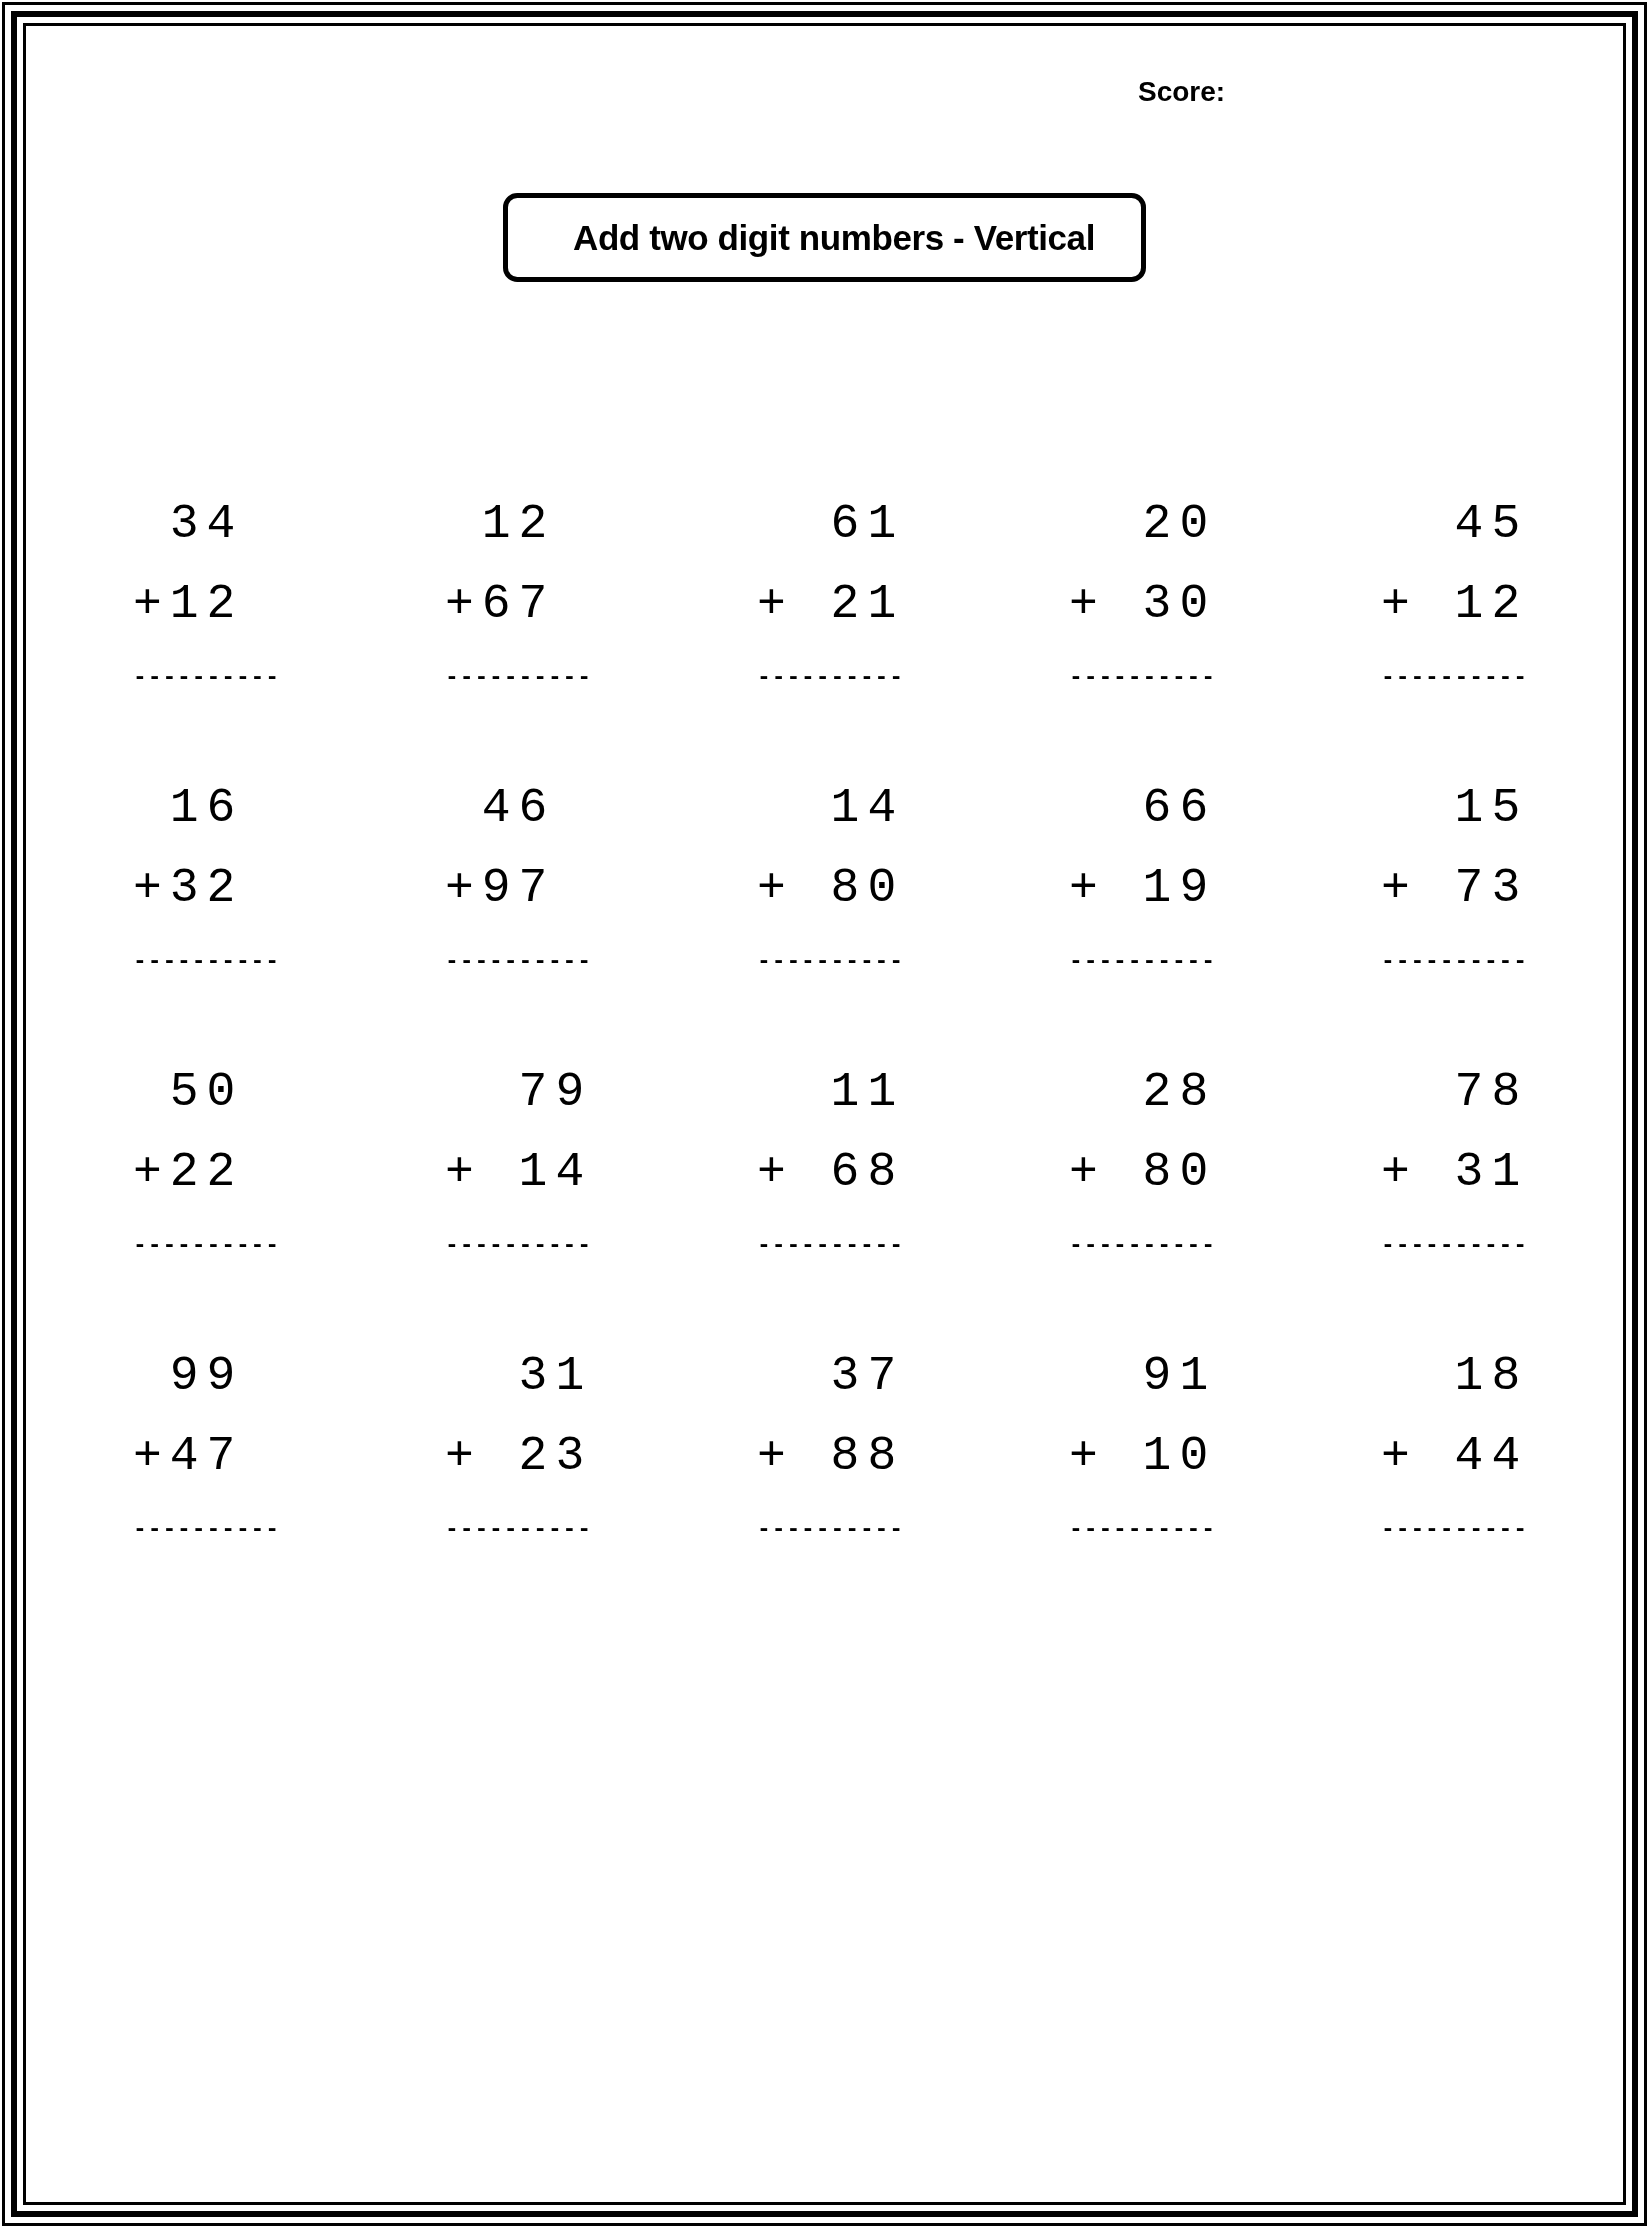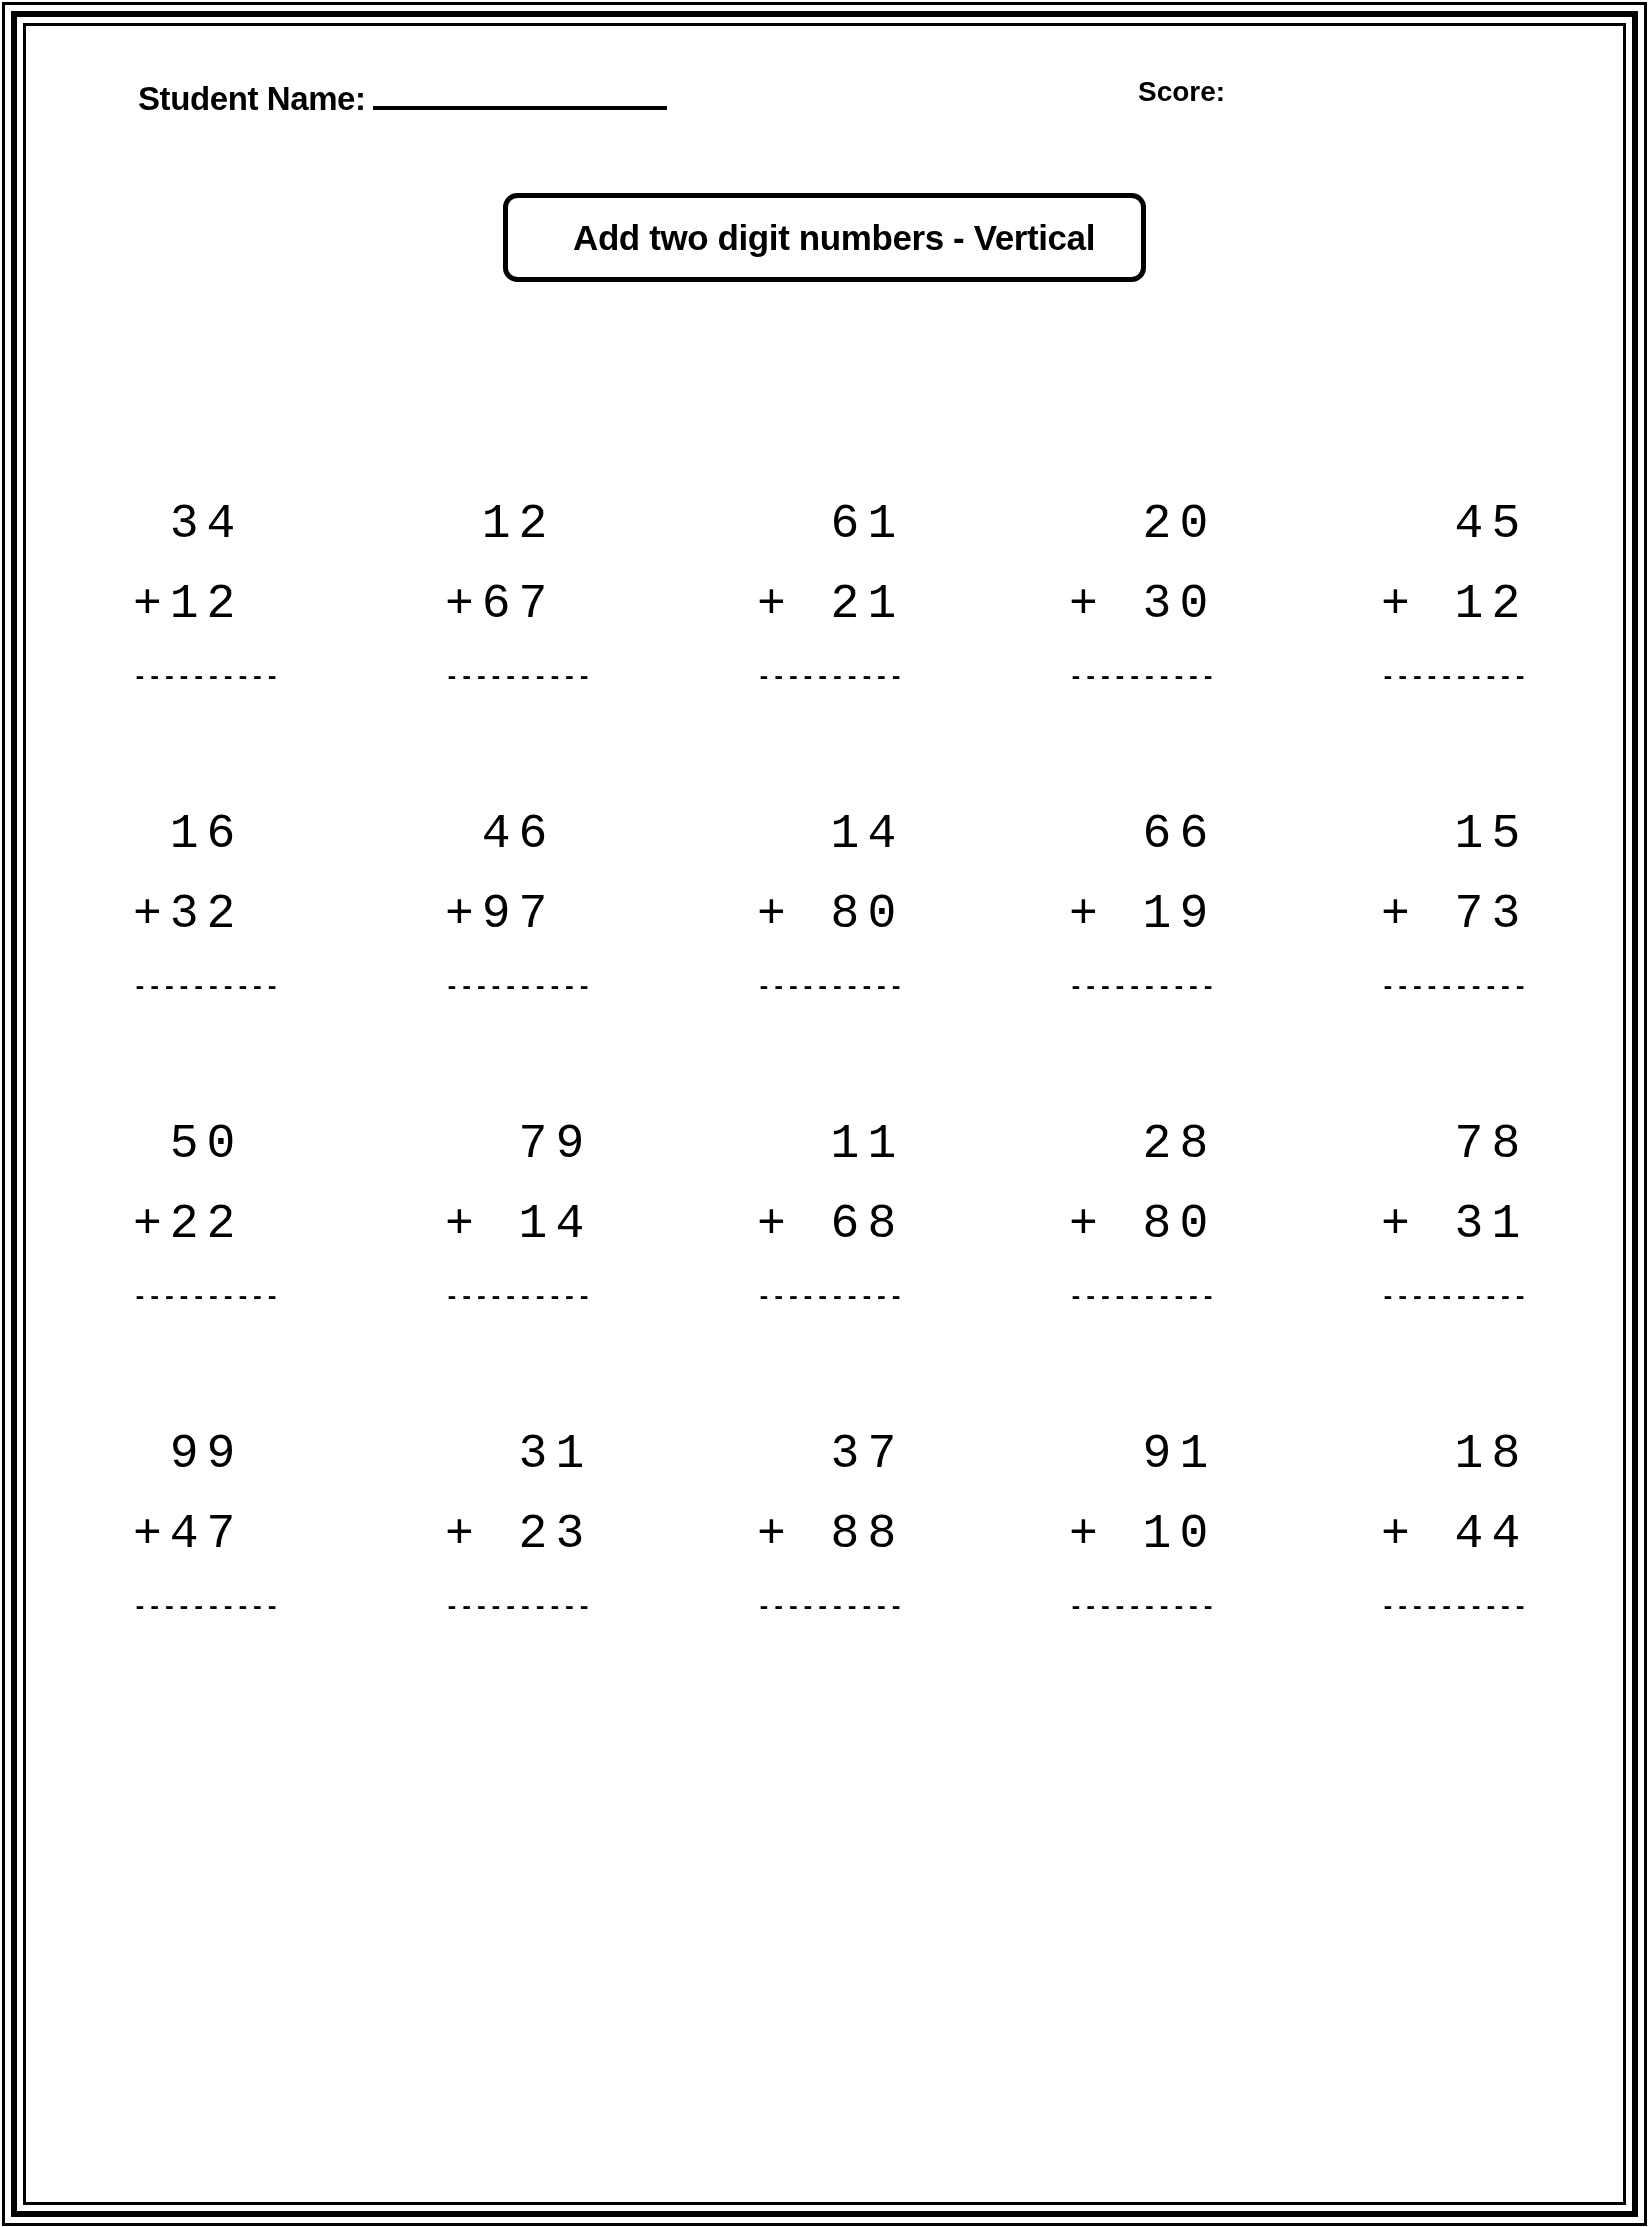--- a/index.html
+++ b/index.html
@@ -75,21 +75,21 @@
     font-weight: 800;
     letter-spacing: -0.4px;
     white-space: nowrap;
     margin-left: 19px;
   }
 
   
   .problems {
     display: grid;
     grid-template-columns: repeat(5, 312px);
-    row-gap: 120px;
+    row-gap: 94px;
     margin: 218px 0 16px 103px;
   }
   .problem {
     width: 178px;
   }
   .num-line {
     font-family: "Liberation Mono", "DejaVu Sans Mono", monospace;
     font-size: 48px;
     line-height: 48px;
     letter-spacing: 8px;
@@ -113,23 +113,20 @@
 </head>
 <body>
 
 <div class="border-outer"></div>
 <div class="border-middle"></div>
 <div class="border-inner"></div>
 
 <div class="content">
 
   <div class="header">
-    <div class="student-block">
-      <span>Student Name:</span><span class="name-underline"></span>
-    </div>
     <div class="score-label">Score:</div>
   </div>
 
   <div class="title-box">
     <div class="title-text">Add two digit numbers - Vertical</div>
   </div>
 
   <div class="problems">
 
     <div class="problem">

